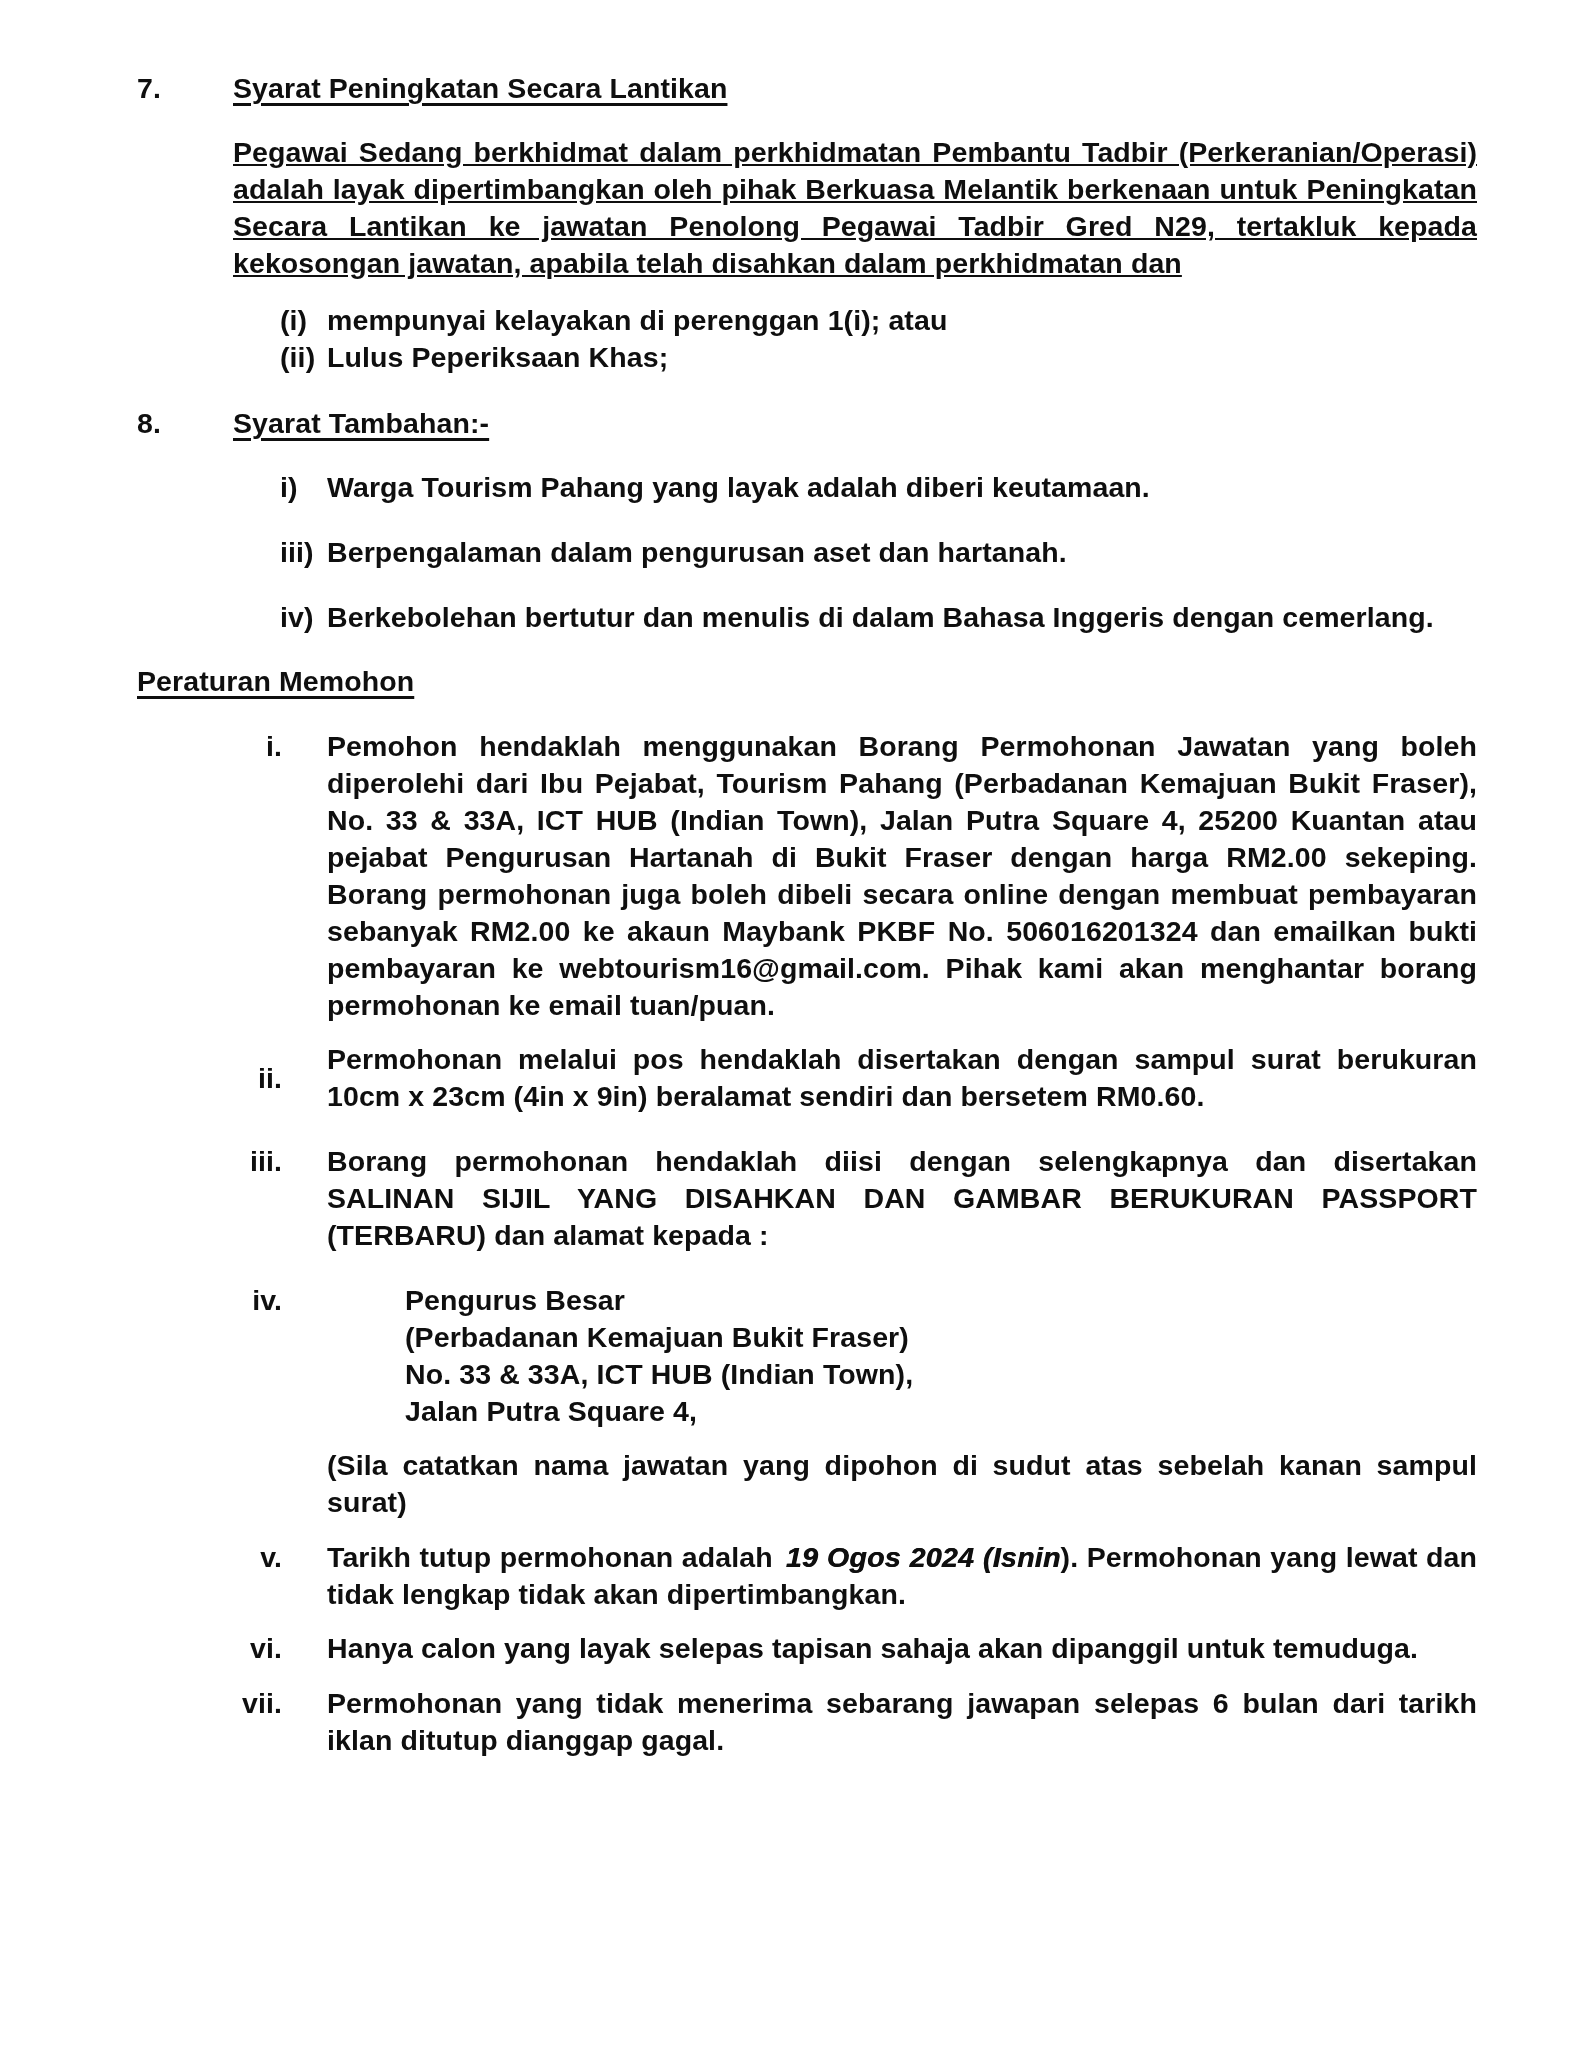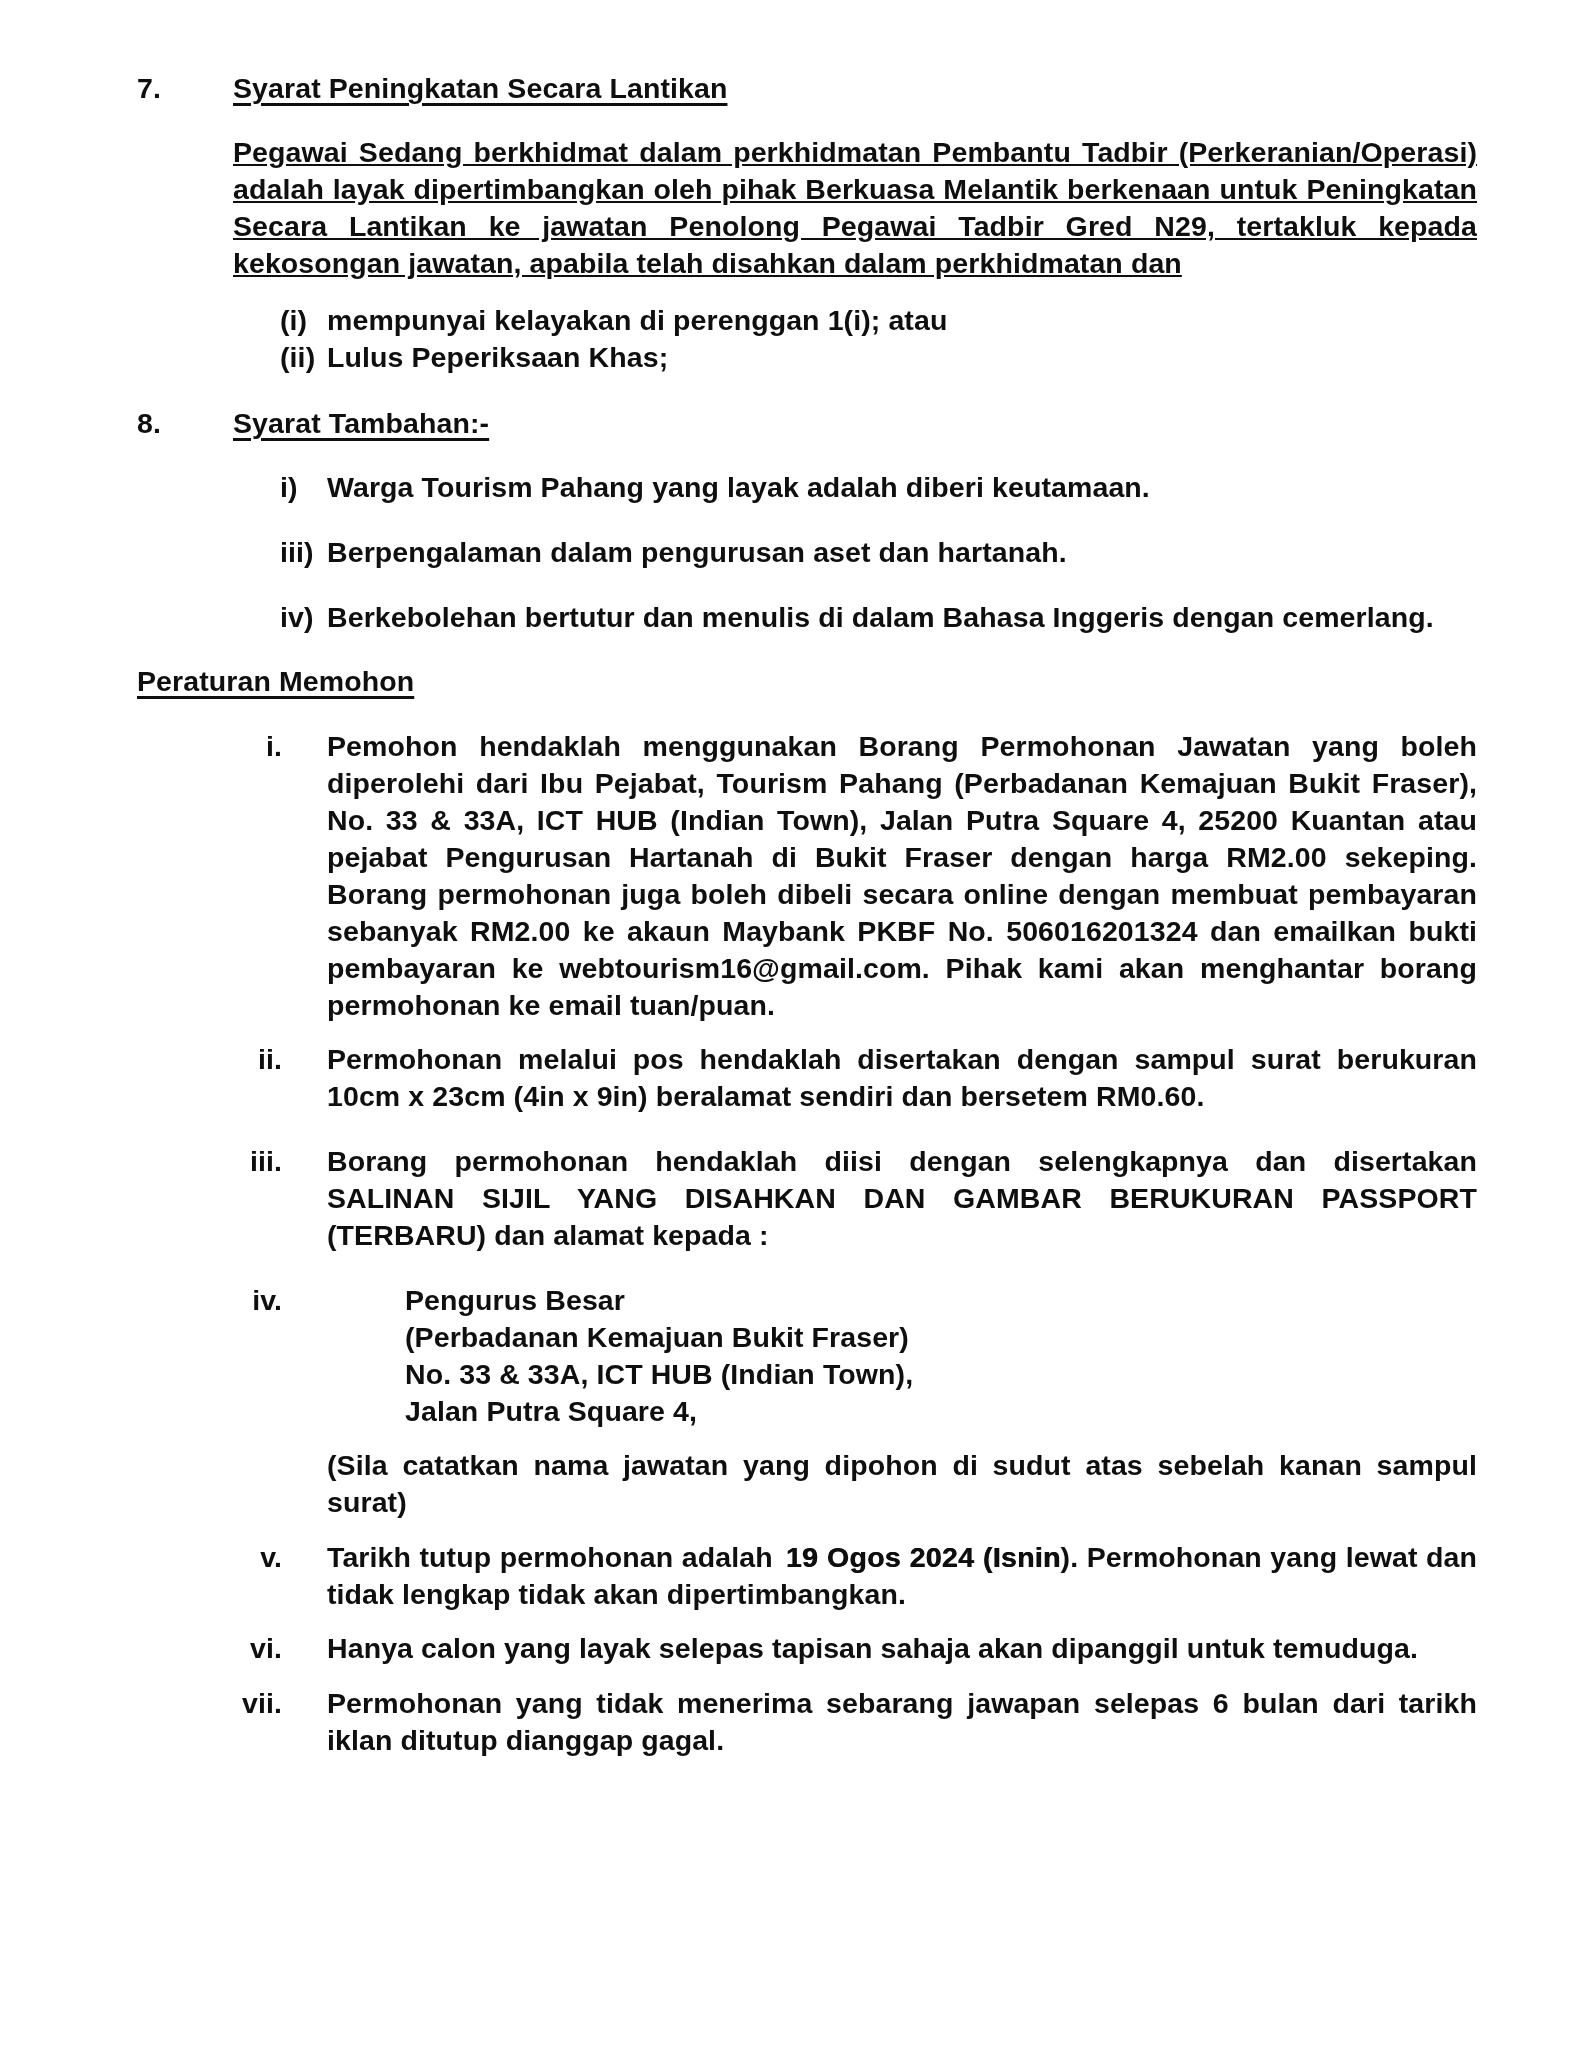--- a/index.html
+++ b/index.html
@@ -49,24 +49,25 @@
 
   .address { margin-left: 78px; text-align: left; }
   .addr-line { display: block; }
   .note { margin-top: 17px; text-align: justify; }
 
   
   .date-bold {
     margin-left: 13px;
     text-shadow: 0.6px 0 0 currentColor;
     letter-spacing: 0.3px;
+    font-style: italic;
   }
 
   
-  .mt17 { margin-top: 17px; }
+  .mt17 { margin-top: 17px; align-items: center; }
   .mt18 { margin-top: 18px; }
   .mt20 { margin-top: 20px; }
   .mt27 { margin-top: 27px; }
   .mt28 { margin-top: 28px; }
   .mt29 { margin-top: 29px; }
 </style>
 </head>
 <body>
 
 <div class="page">

